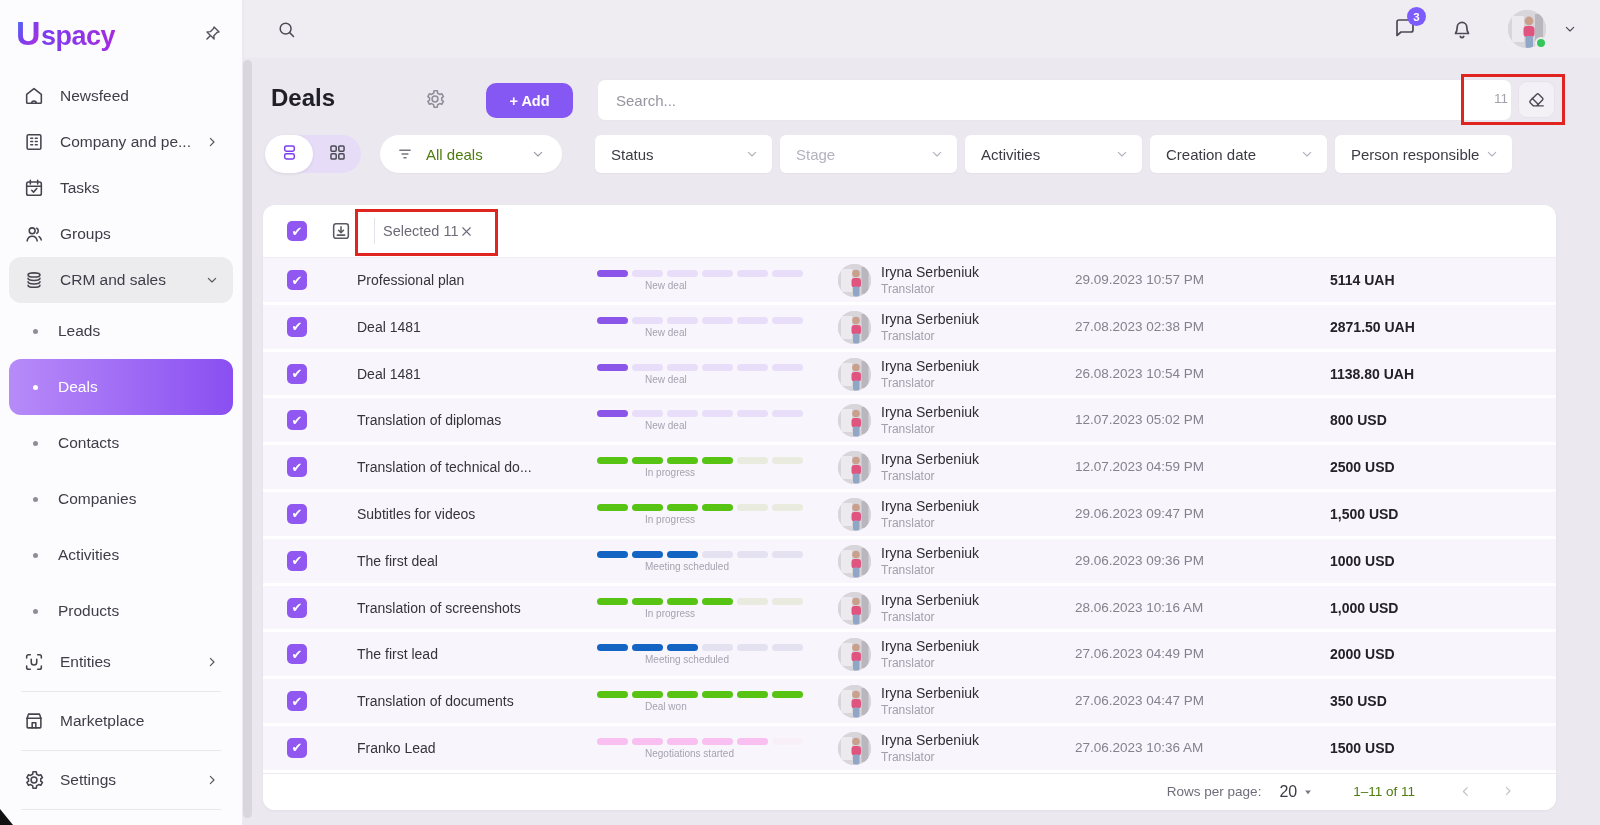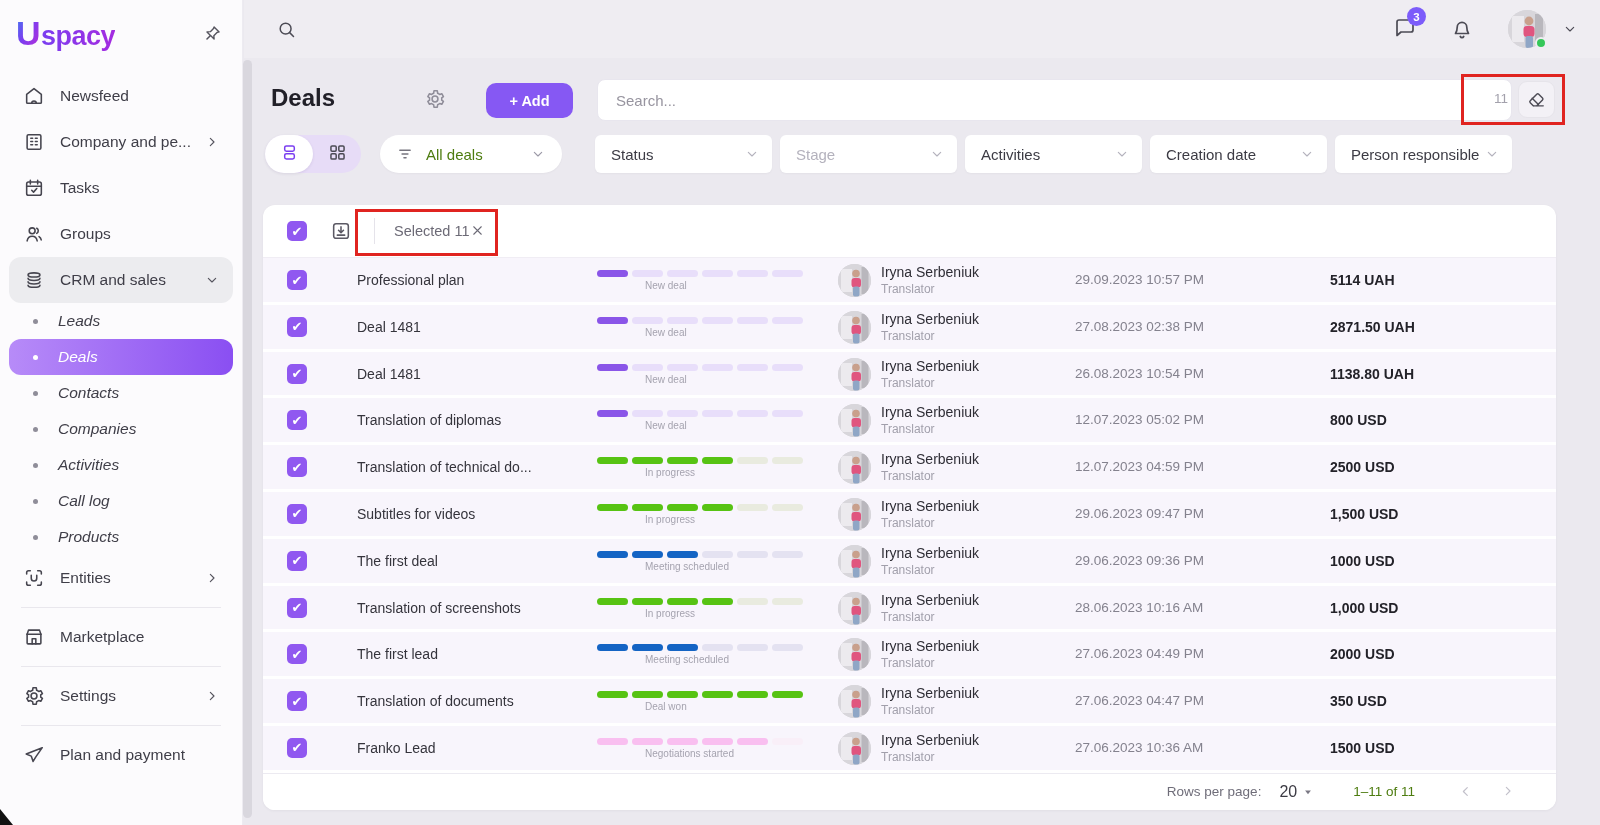--- a/index.html
+++ b/index.html
@@ -14,21 +14,21 @@
   .logo { font-weight:700; font-size:27px; letter-spacing:-0.5px; display:flex; align-items:baseline; }
   .logo .u { font-size:34px; font-weight:800; background:linear-gradient(120deg,#3f7df0,#7a3ef0 45%,#c02bd6); -webkit-background-clip:text; background-clip:text; color:transparent; margin-right:1px; }
   .logo .rest { background:linear-gradient(90deg,#7a3ef0,#a42be0); -webkit-background-clip:text; background-clip:text; color:transparent; }
   .pin-btn { color:#55545e; display:flex; }
   .menu { padding:10px 9px 0 9px; }
   .side-item { display:flex; align-items:center; height:46px; padding:0 13px; border-radius:12px; color:#3f3e48; font-size:15.5px; cursor:pointer; }
   .side-item .s-icon { width:24px; height:24px; margin-right:14px; display:flex; align-items:center; justify-content:center; color:#46454f; flex:none; }
   .side-item .s-label { flex:1; white-space:nowrap; overflow:hidden; text-overflow:ellipsis; }
   .side-item .s-chevron { color:#55545e; display:flex; }
   .side-item.expanded { background:#ececef; }
-  .sub-item { display:flex; align-items:center; height:36px; padding:0 13px 0 24px; border-radius:12px; color:#3f3e48; font-size:15.5px; cursor:pointer;font-style:italic; }
+  .sub-item { display:flex; align-items:center; height:56px; padding:0 13px 0 24px; border-radius:12px; color:#3f3e48; font-size:15.5px; cursor:pointer; }
   .sub-item .dot { width:5px; height:5px; border-radius:50%; background:#8f8d99; margin-right:20px; flex:none; }
   .sub-item.active { background:linear-gradient(90deg,#b78bf8,#8a4ff2); color:#ffffff; }
   .sub-item.active .dot { background:#ffffff; }
   .side-divider { height:1px; background:#e9e7ed; margin:6px 12px; }
 
   
   .topbar { position:absolute; left:244px; top:0; right:0; height:58px; background:#efedf2; display:flex; align-items:center; }
   .topbar .search-glass { margin-left:32px; color:#4c4b55; display:flex; }
   .topbar .spacer { flex:1; }
   .top-icon { color:#4c4b55; display:flex; position:relative; margin-right:34px; cursor:pointer; }
@@ -68,21 +68,21 @@
   .filter-pill.muted .f-label { color:#b4b2bd; }
   .filter-pill .f-chev { color:#b4b2bd; display:flex; }
 
   
   .card { position:absolute; left:263px; top:205px; width:1293px; height:605px; background:#fff; border-radius:12px; box-shadow:0 1px 3px rgba(40,40,60,.05); overflow:hidden; }
   .sel-header { height:53px; display:flex; align-items:center; border-bottom:1px solid #f0edf4; }
   .checkbox { width:20px; height:20px; border-radius:5px; background:#9058f0; color:#fff; display:flex; align-items:center; justify-content:center; font-size:13px; font-weight:700; cursor:pointer; flex:none; }
   .sel-header .checkbox { margin-left:24px; }
   .export-btn { margin-left:23px; color:#5b5964; display:flex; cursor:pointer; }
   .sel-vdivider { width:1px; height:26px; background:#e5e3ea; margin-left:22px; }
-  .sel-chip { display:flex; align-items:flex-start; margin-left:19px; font-size:14.5px; color:#6c6a76; }
+  .sel-chip { display:flex; align-items:flex-end; margin-left:8px; font-size:14.5px; color:#6c6a76; }
   .sel-chip .close-x { color:#6c6a76; display:flex; cursor:pointer; }
 
   .rows { }
   .trow { height:46.8px; background:#f8f5fc; border-bottom:3px solid #fff; position:relative; cursor:pointer; }
   .trow .checkbox { position:absolute; left:24px; top:12px; }
   .trow .deal-name { position:absolute; left:94px; top:14px; font-size:14px; color:#35343c; }
   .stage-block { position:absolute; left:334px; top:12px; width:210px; }
   .segs { display:flex; gap:4px; }
   .seg { width:31px; height:7px; border-radius:4px; }
   .stage-label { font-size:10px; color:#a5a3af; margin-top:3px;padding-left:48px; }
@@ -195,24 +195,20 @@
           <span class="dot"></span>
           <span class="s-label">Contacts</span>
         </div>
         <div class="sub-item">
           <span class="dot"></span>
           <span class="s-label">Companies</span>
         </div>
         <div class="sub-item">
           <span class="dot"></span>
           <span class="s-label">Activities</span>
-        </div>
-        <div class="sub-item">
-          <span class="dot"></span>
-          <span class="s-label">Call log</span>
         </div>
         <div class="sub-item">
           <span class="dot"></span>
           <span class="s-label">Products</span>
         </div>
         <div class="side-item">
           <span class="s-icon">
             <svg width="22" height="22" viewBox="0 0 24 24" fill="none" stroke="currentColor" stroke-width="1.7" stroke-linecap="round" stroke-linejoin="round">
               <path d="M8 4H6a2 2 0 0 0-2 2v1.5M16 4h2a2 2 0 0 1 2 2v1.5M8 20H6a2 2 0 0 1-2-2v-1.5M16 20h2a2 2 0 0 0 2-2v-1.5"></path>
               <path d="M9 9v3.3a3 3 0 0 0 6 0V9"></path>

